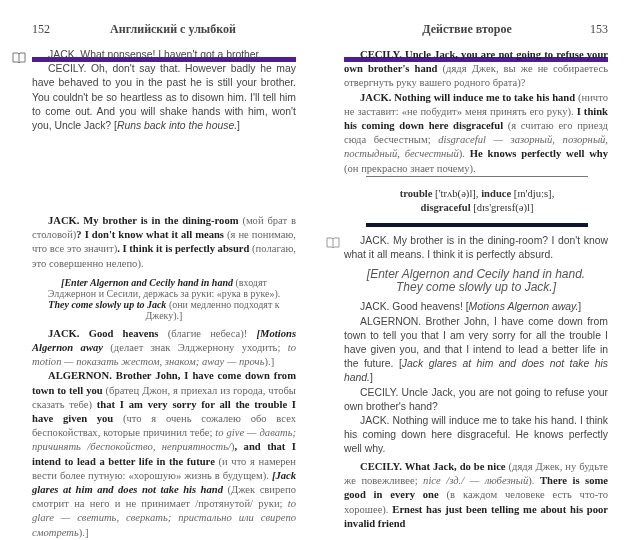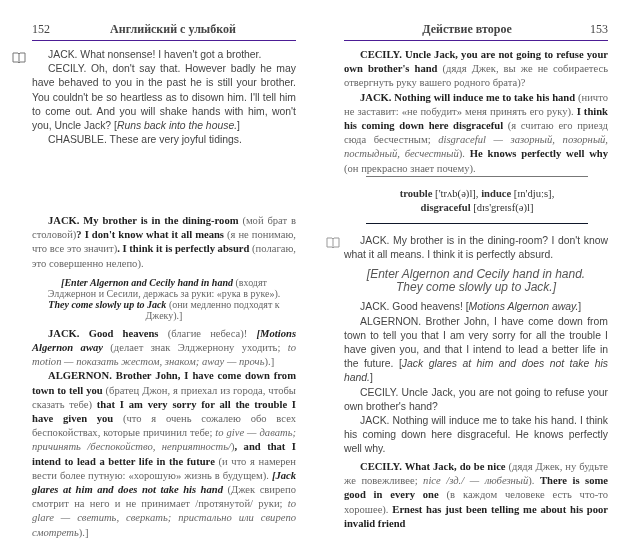--- a/index.html
+++ b/index.html
@@ -1,39 +1,39 @@
 <!DOCTYPE html>
 <html><head>
 <meta charset="utf-8">
 <style>
   html,body{margin:0;padding:0;background:#fff;}
   body{width:632px;height:540px;position:relative;overflow:hidden;font-family:"Liberation Serif",serif;color:#3a3a3a;}
   .page{position:absolute;top:0;height:540px;}
   .left{left:0;width:316px;}
   .right{left:316px;width:316px;}
-  .hdr{position:absolute;top:22px;font-size:10.5px;display:flex;align-items:flex-end;border-bottom:1px solid #4c1d95;padding-bottom:3px;}
+  .hdr{position:absolute;top:22px;font-size:10.5px;display:flex;align-items:flex-end;border-bottom:5px solid #4c1d95;padding-bottom:20px;}
   .left .hdr{left:32px;width:264px;}
   .right .hdr{left:28px;width:264px;}
   .pnum{font-size:12px;font-family:"Liberation Serif",serif;color:#444;}
   .htitle{flex:1;text-align:center;font-weight:bold;font-size:12px;color:#444;}
   .sans{font-family:"Liberation Sans",sans-serif;font-size:10.4px;line-height:14.2px;color:#444;text-align:justify;}
   .sans p{margin:0;text-indent:16px;}
   .serif{font-family:"Liberation Serif",serif;font-size:10.6px;line-height:14.2px;color:#444;text-align:justify;}
   .serif p{margin:0;text-indent:16px;}
   .serif b{color:#222;}
   .ru{color:#666;}
   .stage{font-size:10px;line-height:11px;text-align:center;margin:6px 10px;}
   .stage.sans-s{font-family:"Liberation Sans",sans-serif;font-size:12px;line-height:13px;color:#555;}
   .book-icon{position:absolute;width:14px;height:11px;}
   .book-icon svg{display:block;}
   .block{position:absolute;}
   .left .b1{left:32px;top:48px;width:264px;}
   .left .b2{left:32px;top:214px;width:264px;}
   .right .b1{left:28px;top:48px;width:264px;}
-  .vocab{position:absolute;left:50px;top:176px;width:222px;border-top:1px solid #777;border-bottom:1px solid #0f172a;padding:10px 0 8px;text-align:center;font-size:10.6px;line-height:14px;color:#333;}
+  .vocab{position:absolute;left:50px;top:176px;width:222px;border-top:1px solid #777;border-bottom:4px solid #0f172a;padding:10px 0 8px;text-align:center;font-size:10.6px;line-height:14px;color:#333;}
   .right .b2{left:28px;top:248px;width:264px;}
   .right .b3{left:28px;top:460px;width:264px;}
   i{font-style:italic;margin-top:37px;}
 </style>
 </head>
 <body>
 
 <div class="page left">
   <div class="hdr">
     <span class="pnum">152</span>
@@ -43,21 +43,20 @@
   <span class="book-icon" style="left:12px;top:52px;">
     <svg width="14" height="11" viewBox="0 0 14 11">
         <path d="M1 1h5l1 1 1-1h5v9H8l-1 1-1-1H1z" fill="none" stroke="#777" stroke-width="1"></path>
         <line x1="7" y1="2" x2="7" y2="10" stroke="#777"></line>
       </svg>
   </span>
 
   <div class="block b1 sans">
     <p><span>JACK.</span><span> What nonsense! I haven't got a brother.</span></p>
     <p><span>CECILY.</span><span> Oh, don't say that. However badly he may have behaved to you in the past he is still your brother. You couldn't be so heartless as to disown him. I'll tell him to come out. And you will shake hands with him, won't you, Uncle Jack? [</span><i>Runs back into the house.</i><span>]</span></p>
-    <p><span>CHASUBLE.</span><span> These are very joyful tidings.</span></p>
   </div>
 
   <div class="block b2 serif">
     <p><b>JACK. My brother is in the dining-room</b><span class="ru"> (мой брат в столовой)</span><b>? I don't know what it all means</b><span class="ru"> (я не понимаю, что все это значит)</span><b>. I think it is perfectly absurd</b><span class="ru"> (полагаю, это совершенно нелепо).</span></p>
     <div class="stage"><b><i>[Enter Algernon and Cecily hand in hand</i></b><span class="ru"> (входят Элджернон и Сесили, держась за руки: «рука в руке»). </span><b><i>They come slowly up to Jack</i></b><span class="ru"> (они медленно подходят к Джеку).]</span></div>
     <p><b>JACK. Good heavens</b><span class="ru"> (благие небеса)! </span><b><i>[Motions Algernon away</i></b><span class="ru"> (делает знак Элджернону уходить; </span><i class="ru">to motion — показать жестом, знаком; away — прочь</i><span class="ru">).]</span></p>
     <p><b>ALGERNON. Brother John, I have come down from town to tell you</b><span class="ru"> (братец Джон, я приехал из города, чтобы сказать тебе) </span><b>that I am very sorry for all the trouble I have given you</b><span class="ru"> (что я очень сожалею обо всех беспокойствах, которые причинил тебе; </span><i class="ru">to give — давать; причинять /беспокойство, неприятность/</i><span class="ru">)</span><b>, and that I intend to lead a better life in the future</b><span class="ru"> (и что я намерен вести более путную: «хорошую» жизнь в будущем). </span><b><i>[Jack glares at him and does not take his hand</i></b><span class="ru"> (Джек свирепо смотрит на него и не принимает /протянутой/ руки; </span><i class="ru">to glare — светить, сверкать; пристально или свирепо смотреть</i><span class="ru">).]</span></p>
   </div>
 </div>
 

